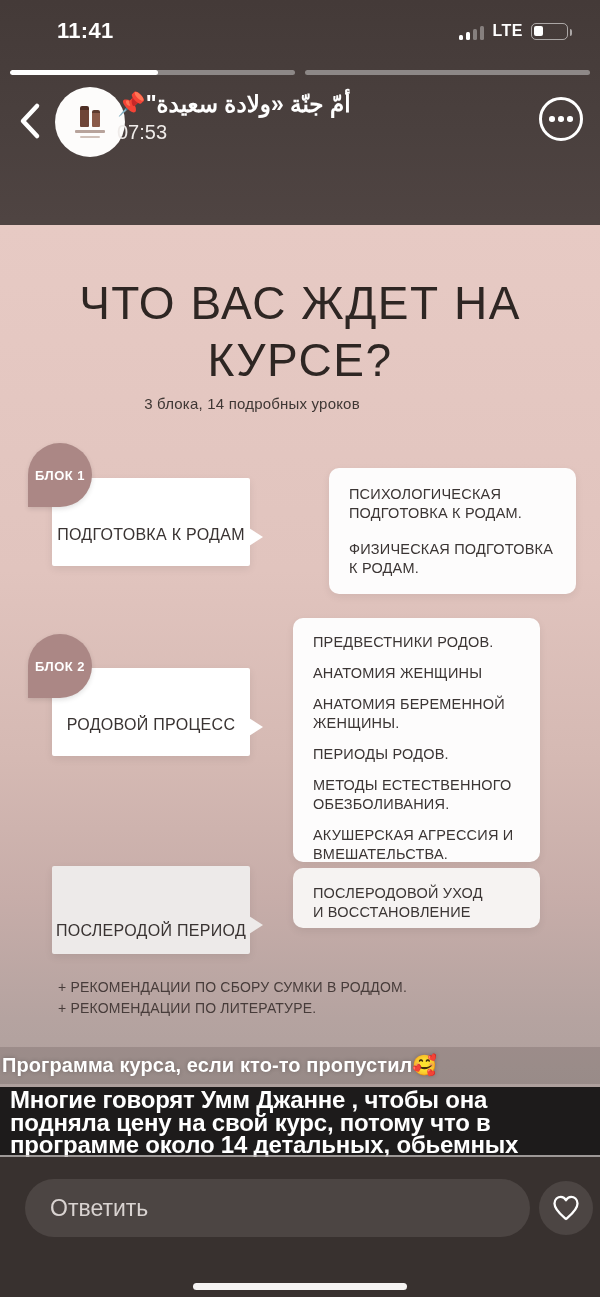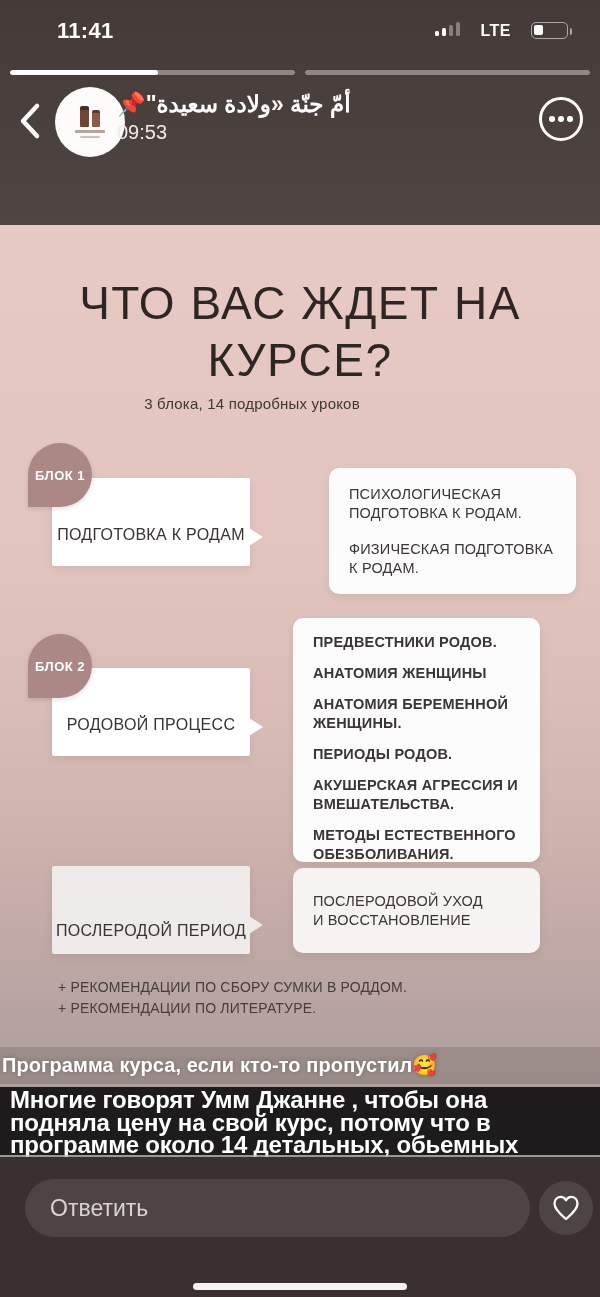--- a/index.html
+++ b/index.html
@@ -6,21 +6,21 @@
   html,body { background:#222; }
   .screen {
     position:relative; width:600px; height:1297px; overflow:hidden;
     font-family:"Liberation Sans", sans-serif;
     background:linear-gradient(180deg,#443a38 0%,#4a403e 10%,#4f4442 17%,#4f4442 100%);
   }
 
   
   .status-bar { position:absolute; top:0; left:0; width:600px; height:62px; }
   .status-time { position:absolute; left:57px; top:18px; color:#fff; font-size:22px; font-weight:700; letter-spacing:.3px;text-align:right; }
-  .status-right { position:absolute; right:32px; top:22px; display:flex; align-items:flex-start; gap:20px; }
+  .status-right { position:absolute; right:32px; top:22px; display:flex; align-items:flex-end; gap:8px; }
   .signal { display:flex; align-items:flex-end; gap:2.5px; height:14px; }
   .signal span { width:4.5px; border-radius:1.5px; }
   .sig1 { height:5px;  background:#fff; }
   .sig2 { height:8px;  background:#fff; }
   .sig3 { height:11px; background:rgba(255,255,255,.35); }
   .sig4 { height:14px; background:rgba(255,255,255,.35); }
   .lte { color:#fff; font-size:16px; font-weight:600; letter-spacing:.5px; }
   .battery { position:relative; width:37px; height:17px; border:1.5px solid rgba(255,255,255,.55); border-radius:5px; }
   .battery-fill { position:absolute; left:2px; top:2px; width:9px; height:10px; border-radius:2px; background:#fff; }
   .battery-nub { position:absolute; right:-5px; top:5px; width:2.5px; height:7px; border-radius:0 2px 2px 0; background:rgba(255,255,255,.55); }
@@ -65,22 +65,22 @@
   .lbox1 { top:253px; } .lbox2 { top:443px; }
   .lbox3 { top:641px; background:#edeae9; padding-bottom:14px; }
   .pointer { position:absolute; right:-13px; bottom:20px; width:0; height:0;
     border-top:9px solid transparent; border-bottom:9px solid transparent; border-left:14px solid #fff; }
   .lbox3 .pointer { border-left-color:#edeae9; }
 
   .rbox { position:absolute; left:293px; width:247px; background:#fdfcfc; border-radius:10px;
     padding:16px 20px; box-shadow:0 3px 8px rgba(0,0,0,.07);
     display:flex; flex-direction:column; font-size:14.5px; color:#3b3534; line-height:19px; letter-spacing:.2px; }
   .rbox1 { top:243px; height:126px; justify-content:center; gap:17px;margin-left:36px; }
-  .rbox2 { top:393px; height:244px; gap:12px; padding:15px 20px;font-weight:bold; }
-  .rbox3 { top:643px; height:85px; justify-content:center; background:#f6f3f2; }
+  .rbox2 { top:393px; height:244px; gap:12px; padding:15px 20px; }
+  .rbox3 { top:643px; height:60px; justify-content:flex-start; background:#f6f3f2; }
   .narrow { max-width:178px; }
 
   .slide-notes { position:absolute; top:752px; left:58px; font-size:14px; color:#473c3a; line-height:21px; font-weight:500; letter-spacing:.2px; }
 
   
   .caption-line1 { position:absolute; top:1047px; left:0; width:600px; padding:6px 2px 7px;
     background:rgba(58,46,46,.18); color:#fff; font-size:20px; font-weight:700; letter-spacing:.1px;
     text-shadow:0 0 4px rgba(0,0,0,.25); }
   .caption-block { position:absolute; top:1087px; left:0; width:600px; height:70px; padding:2px 10px 6px;
     background:#1d1b1b; color:#fff; font-size:24px; font-weight:700; line-height:22.5px; letter-spacing:-.2px; }
@@ -134,21 +134,21 @@
     <div class="avatar">
       <div class="bottles">
         <span class="bottle-a"></span>
           <span class="bottle-b"></span>
       </div>
       <div class="avatar-line1"></div>
       <div class="avatar-line2"></div>
     </div>
     <div class="header-text">
       <div class="story-title" dir="rtl"><span>أمّ جنّة «ولادة سعيدة"</span><span>📌</span></div>
-      <div class="story-timestamp">09:53</div>
+      <div class="story-timestamp">07:53</div>
     </div>
     <div class="more-options">
       <i></i>
         <i></i>
         <i></i>
     </div>
   </div>
 
   <div class="slide">
     <div class="slide-title">
@@ -170,22 +170,22 @@
     <div class="badge badge2">БЛОК 2</div>
     <div class="lbox lbox2">
       <span>РОДОВОЙ ПРОЦЕСС</span>
       <span class="pointer"></span>
     </div>
     <div class="rbox rbox2">
       <div>ПРЕДВЕСТНИКИ РОДОВ.</div>
       <div>АНАТОМИЯ ЖЕНЩИНЫ</div>
       <div>АНАТОМИЯ БЕРЕМЕННОЙ ЖЕНЩИНЫ.</div>
       <div>ПЕРИОДЫ РОДОВ.</div>
+      <div>МЕТОДЫ ЕСТЕСТВЕННОГО ОБЕЗБОЛИВАНИЯ.</div>
       <div>АКУШЕРСКАЯ АГРЕССИЯ И ВМЕШАТЕЛЬСТВА.</div>
-      <div>МЕТОДЫ ЕСТЕСТВЕННОГО ОБЕЗБОЛИВАНИЯ.</div>
     </div>
 
     <div class="lbox lbox3">
       <span>ПОСЛЕРОДОЙ ПЕРИОД</span>
       <span class="pointer"></span>
     </div>
     <div class="rbox rbox3">
       <div class="narrow">ПОСЛЕРОДОВОЙ УХОД И ВОССТАНОВЛЕНИЕ</div>
     </div>
 

